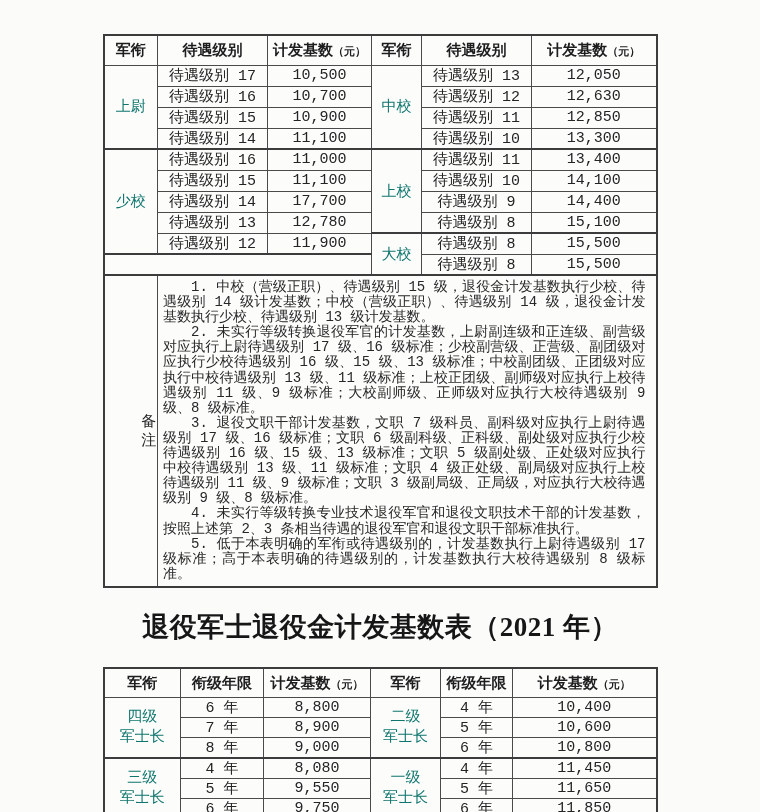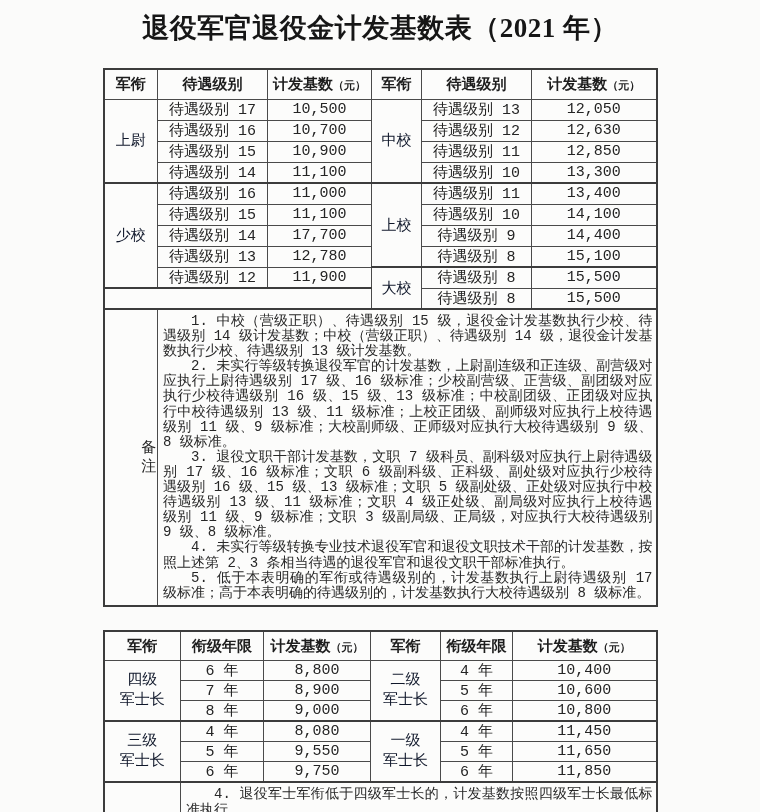--- a/index.html
+++ b/index.html
@@ -40,46 +40,45 @@
   }
   .base-table th {
     height: 30px;
     font-size: 15px;
     font-weight: bold;
     color: #1d1d1d;
   }
   .base-table th .unit { font-size: 11px; font-weight: bold; }
   .base-table tr.data td { height: 21px; font-size: 15px; }
   table.soldier tr.data td { height: 20px; }
-  .base-table td.rank { font-size: 16px; color: #0f172a; }
+  .base-table td.rank { font-size: 16px; color: #0f766e; }
   .rank .rline { display: block; line-height: 1.3; text-align: center; }
   .gb { border-bottom-width: 2px !important; border-bottom-color: #3c3c3c !important; }
   .base-table td.notes-label { font-size: 15px; border-top: 2px solid #3c3c3c; padding-left: 36px; }
   .base-table td.notes-cell {
     text-align: left;
     vertical-align: middle;
-    padding: 4px 3px 4px 5px;
+    padding: 4px 10px 4px 5px;
     border-top: 2px solid #3c3c3c;
   }
   .notes-cell p {
     margin: 0;
     font-size: 14px;
     line-height: 15.1px;
     text-indent: 2em;
     text-align: justify;
     color: #272727;
   }
   table.soldier .notes-cell p { line-height: 15.5px; }
 </style>
 </head>
 <body>
 
 <div class="doc">
 
-  <h1 class="doc-title">退役军官退役金计发基数表（2021 年）</h1>
 
   <table class="base-table officer">
     <colgroup>
       <col style="width:54px">
         <col style="width:110px">
         <col style="width:104px">
       <col style="width:50px">
         <col style="width:110px">
         <col style="width:125px">
     </colgroup>
@@ -162,20 +161,21 @@
         <p>1. 中校（营级正职）、待遇级别 15 级，退役金计发基数执行少校、待遇级别 14 级计发基数；中校（营级正职）、待遇级别 14 级，退役金计发基数执行少校、待遇级别 13 级计发基数。</p>
         <p>2. 未实行等级转换退役军官的计发基数，上尉副连级和正连级、副营级对应执行上尉待遇级别 17 级、16 级标准；少校副营级、正营级、副团级对应执行少校待遇级别 16 级、15 级、13 级标准；中校副团级、正团级对应执行中校待遇级别 13 级、11 级标准；上校正团级、副师级对应执行上校待遇级别 11 级、9 级标准；大校副师级、正师级对应执行大校待遇级别 9 级、8 级标准。</p>
         <p>3. 退役文职干部计发基数，文职 7 级科员、副科级对应执行上尉待遇级别 17 级、16 级标准；文职 6 级副科级、正科级、副处级对应执行少校待遇级别 16 级、15 级、13 级标准；文职 5 级副处级、正处级对应执行中校待遇级别 13 级、11 级标准；文职 4 级正处级、副局级对应执行上校待遇级别 11 级、9 级标准；文职 3 级副局级、正局级，对应执行大校待遇级别 9 级、8 级标准。</p>
         <p>4. 未实行等级转换专业技术退役军官和退役文职技术干部的计发基数，按照上述第 2、3 条相当待遇的退役军官和退役文职干部标准执行。</p>
         <p>5. 低于本表明确的军衔或待遇级别的，计发基数执行上尉待遇级别 17 级标准；高于本表明确的待遇级别的，计发基数执行大校待遇级别 8 级标准。</p>
       </td>
     </tr>
   </tbody>
     </table>
 
+  <h1 class="doc-title second">退役军士退役金计发基数表（2021 年）</h1>
 
   <table class="base-table soldier">
     <colgroup>
       <col style="width:77px">
         <col style="width:83px">
         <col style="width:107px">
       <col style="width:70px">
         <col style="width:72px">
         <col style="width:144px">
     </colgroup>

